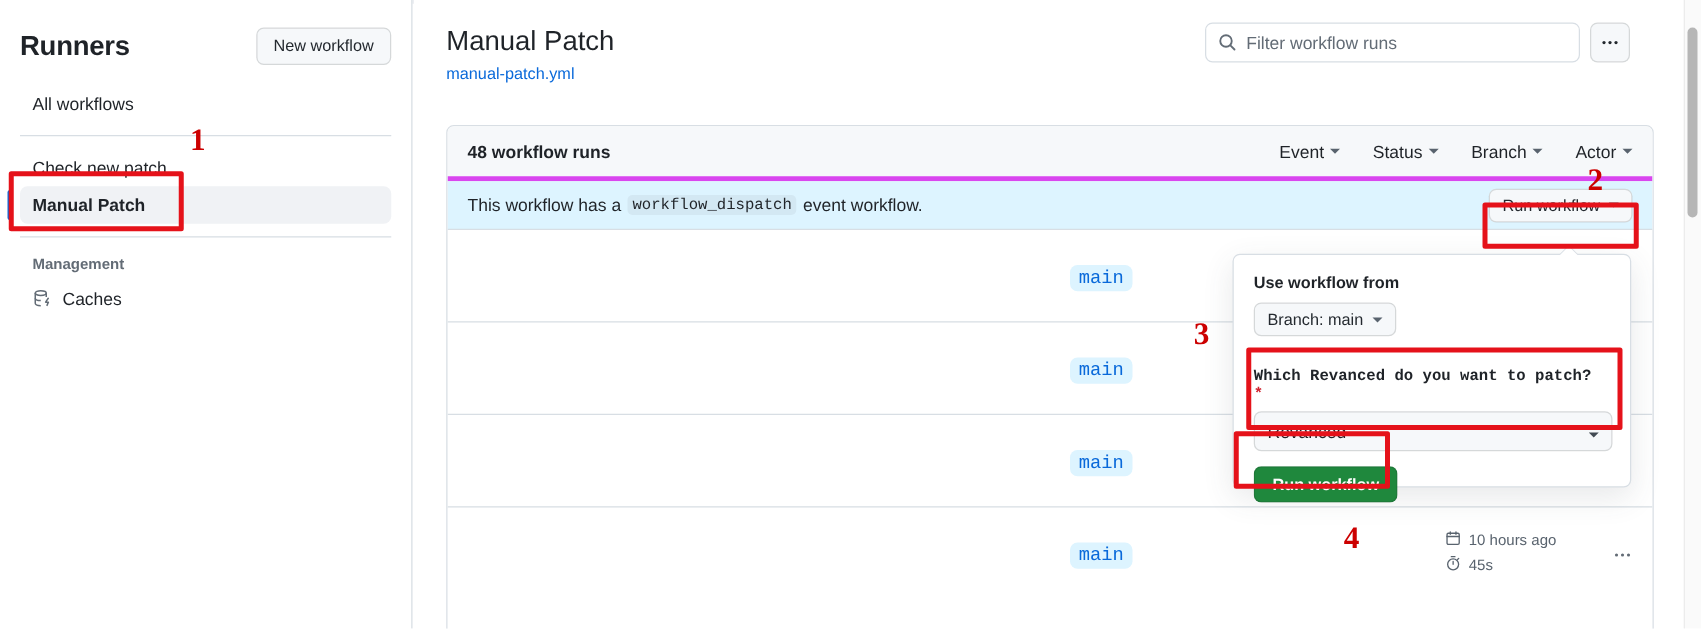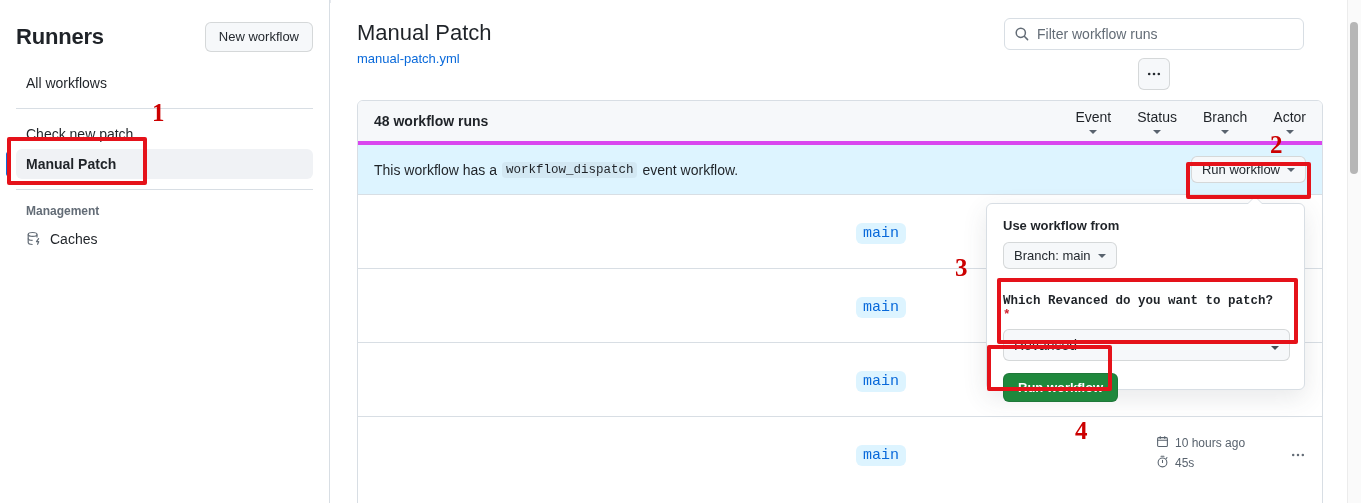--- a/index.html
+++ b/index.html
@@ -46,21 +46,21 @@
   }
   .sb-icon { width:16px; height:16px; display:inline-block; flex:none; color:#636c76; }
   .sb-icon svg { display:block; }
 
   
   .main { position:absolute; top:0; left:331px; width:1009px; height:503px; background:#fff; }
   .main-inner { padding: 18px 26px 0 26px; }
   .page-title { font-size:22px; font-weight:400; color:#1f2328; line-height:30px; }
   .page-sub { font-size:13px; color:#0969da; margin-top:3px; cursor:pointer; }
 
-  .searchwrap { position:absolute; top:18px; right:57px; display:flex; align-items:center; gap:8px;flex-direction:column; }
+  .searchwrap { position:absolute; top:18px; right:57px; display:flex; align-items:center; gap:8px; }
   .searchbox {
     position:relative; width:300px; height:32px;
     border:1px solid #d8dee4; border-radius:6px; background:#fff;
     display:flex; align-items:center; padding-left:32px;
   }
   .searchbox .mag { position:absolute; left:9px; top:7px; color:#636c76; }
   .searchbox input {
     border:0; outline:0; width:100%; height:100%;
     font-size:14px; color:#1f2328; font-family:inherit; background:transparent;
   }
@@ -76,25 +76,25 @@
     position:absolute; top:100px; left:357px; width:966px; bottom:-40px;
     border:1px solid #d8dee4; border-radius:6px; background:#fff; overflow:hidden;
   }
   .runs-header {
     height:44px; background:#f6f8fa; border-bottom:4px solid #d946ef;
     display:flex; align-items:center; justify-content:space-between;
     padding:0 16px;
   }
   .runs-count { font-size:14px; font-weight:600; color:#1f2328; }
   .filters { display:flex; align-items:center; gap:26px; }
-  .filter-item { font-size:14px; color:#1f2328; cursor:pointer; display:flex; align-items:center; gap:5px;flex-direction:column; }
+  .filter-item { font-size:14px; color:#1f2328; cursor:pointer; display:flex; align-items:center; gap:5px; }
   .caret { width:0;height:0;border-left:4px solid transparent;border-right:4px solid transparent;border-top:4px solid #59636e; }
 
   .dispatch-banner {
-    height:50px; background:#ddf4ff; border-bottom:1px solid #d8dee4;
+    height:39px; background:#ddf4ff; border-bottom:1px solid #d8dee4;
     display:flex; align-items:center; justify-content:space-between; padding:0 16px;
   }
   .dispatch-text { font-size:14px; color:#1f2328; display:flex; align-items:center; gap:5px; }
   .dispatch-text code {
     font-family:"Liberation Mono", monospace; font-size:12.5px;
     background:rgba(175,184,193,0.2); padding:1px 4px; border-radius:4px; color:#1f2328;
   }
   .run-wf-btn {
     font-size:13px; color:#24292f; background:#f6f8fa;
     border:1px solid rgba(27,31,36,0.15); border-radius:6px;

